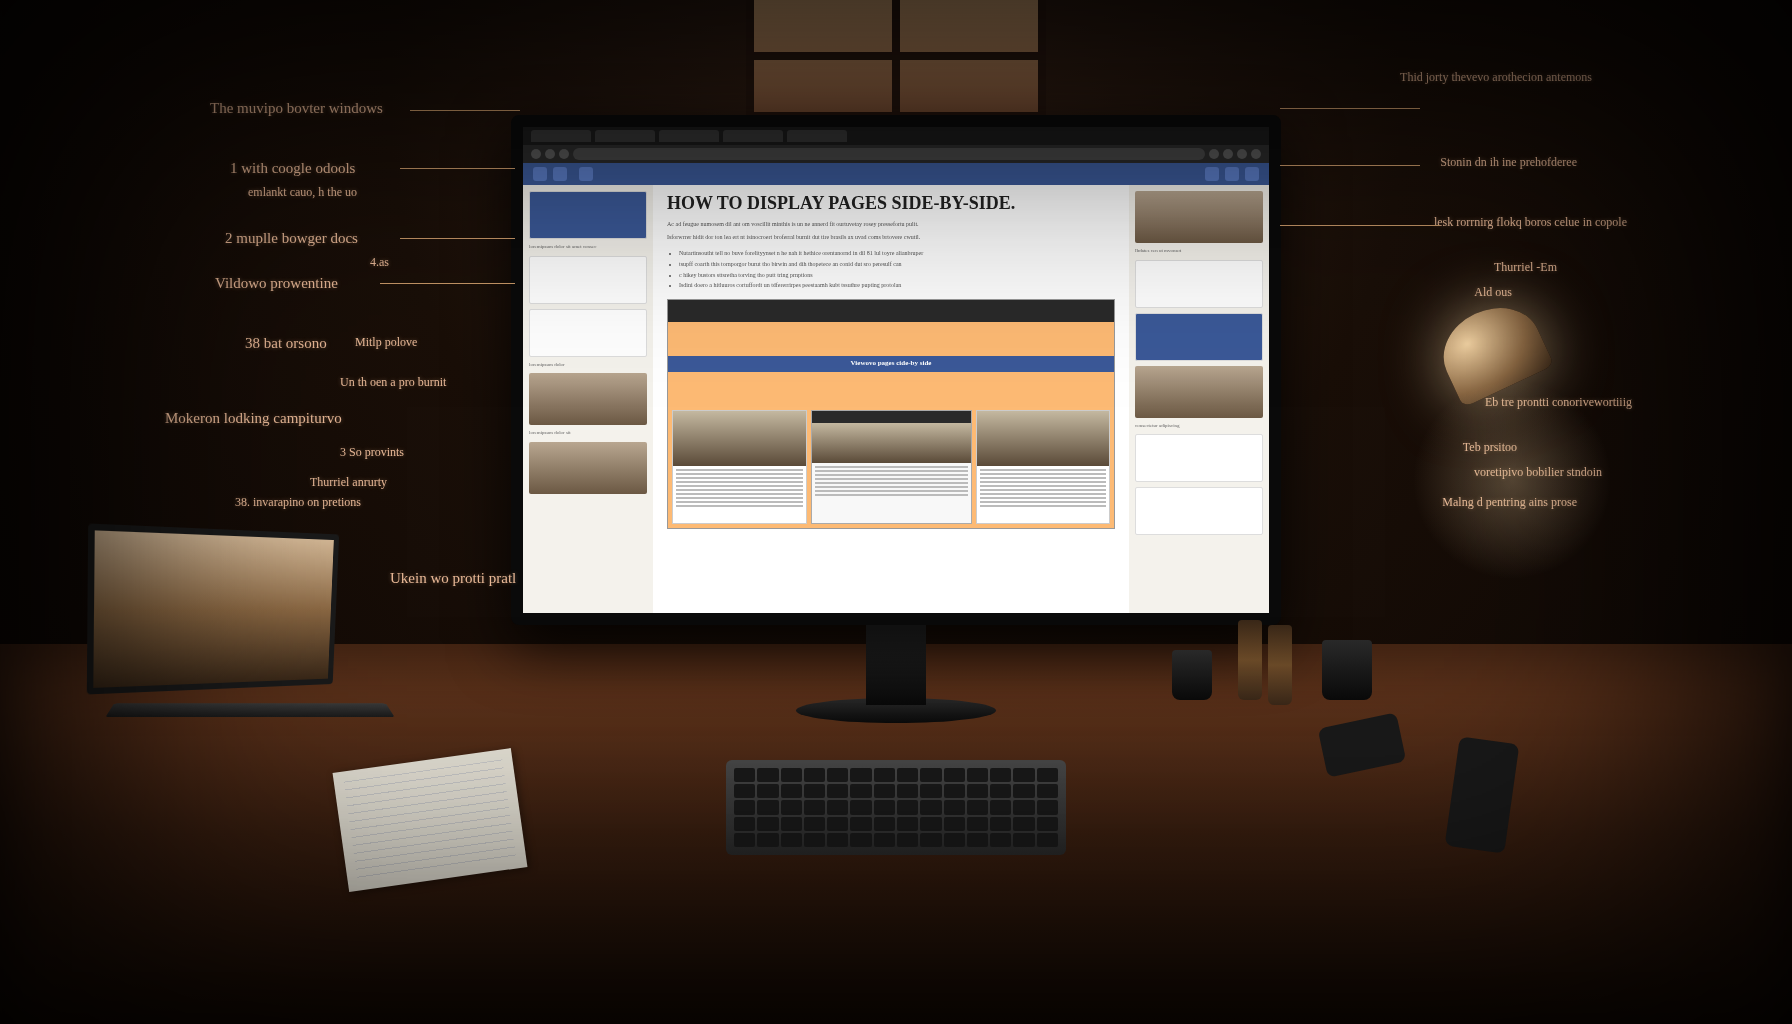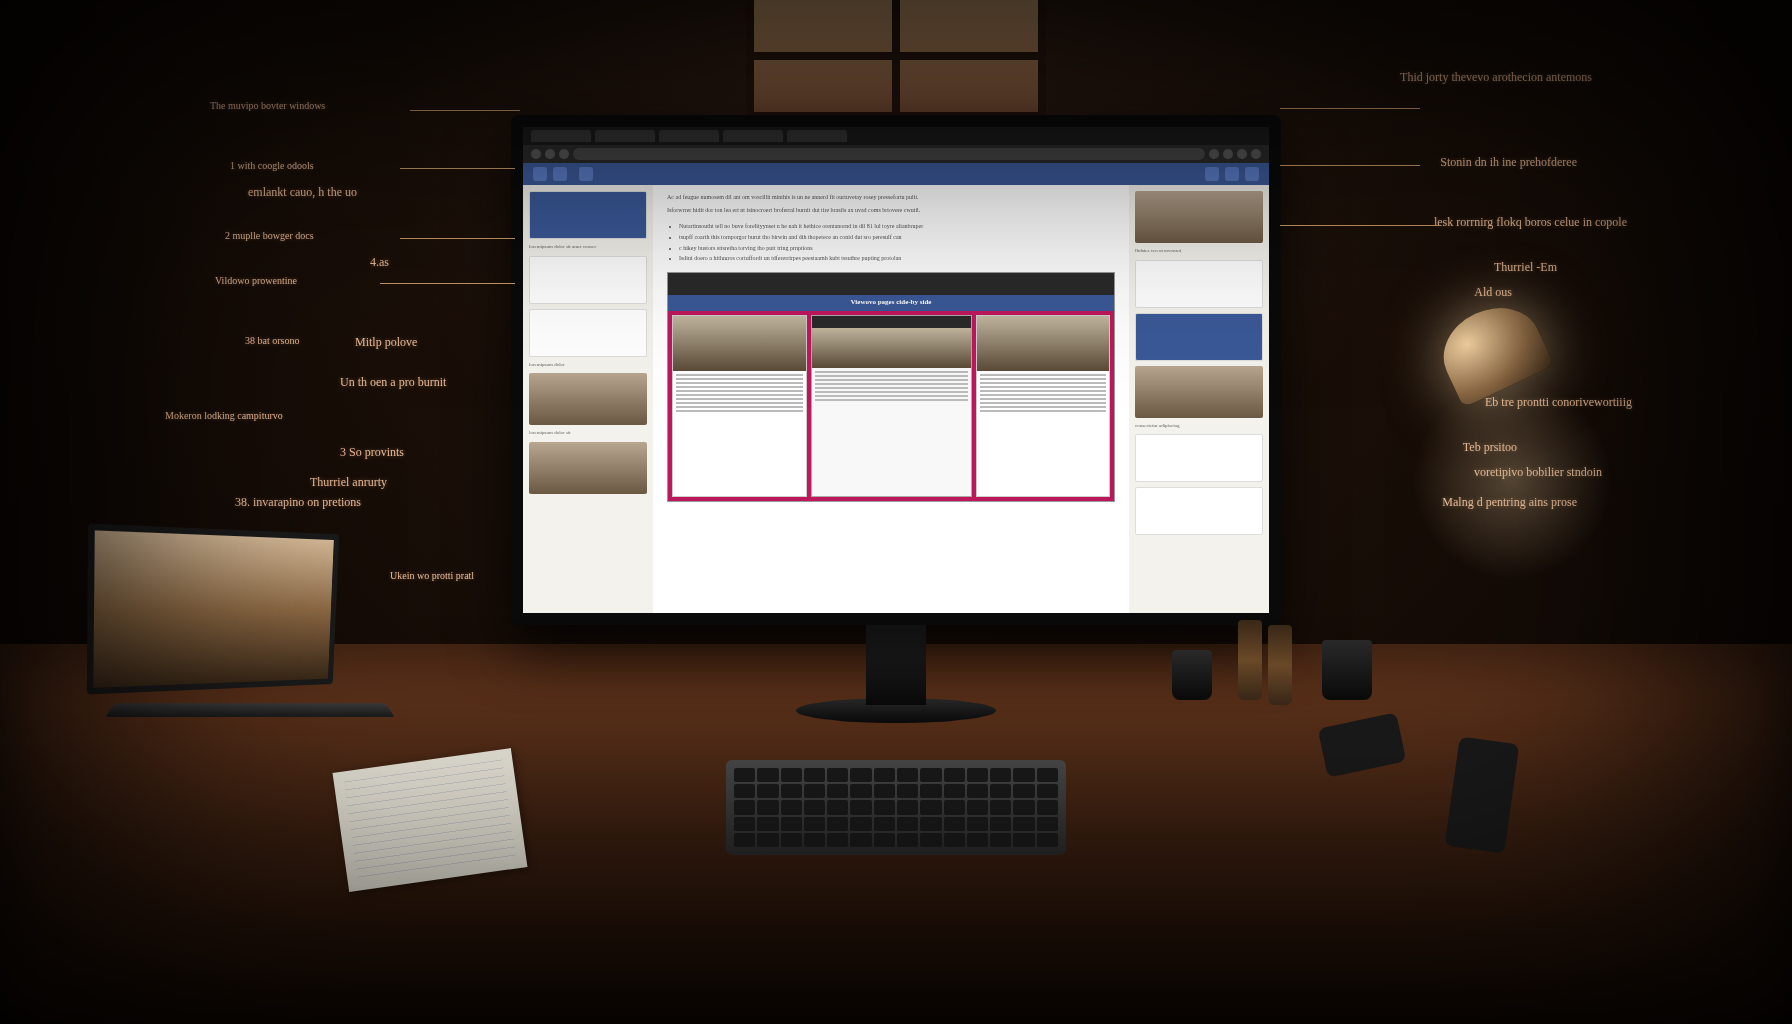--- a/index.html
+++ b/index.html
@@ -193,23 +193,24 @@
   color: #555;
   line-height: 1.8;
 }
 
 
 .nested {
   margin-top: 8px;
   width: 100%;
   height: 230px;
   border: 1px solid #999;
-  background: #be185d;
+  background: #fdba74;
   display: flex;
   flex-direction: column;
+  gap: 34px;
 }
 .nested-chrome {
   height: 22px;
   background: #2a2a2a;
 }
 .nested-bar {
   height: 16px;
   background: #3b5998;
   font-size: 7px;
   color: #fff;
@@ -257,21 +258,21 @@
   padding: 6px;
   display: flex;
   flex-direction: column;
   gap: 5px;
 }
 
 
 .callout {
   position: absolute;
   color: #e8b896;
-  font-size: 10px;
+  font-size: 15px;
   font-family: Georgia, serif;
   text-shadow: 0 0 4px rgba(232,184,150,0.4);
   white-space: nowrap;
 }
 .callout.sm { font-size: 12px; text-align: center; }
 .callout-line {
   position: absolute;
   background: #c89868;
   height: 1px;
   transform-origin: left center;
@@ -438,20 +439,21 @@
         <div class="sb-text">loremipsum dolor sit amet consec</div>
         <div class="sb-card"></div>
         <div class="sb-card"></div>
         <div class="sb-text">loremipsum dolor</div>
         <div class="sb-thumb"></div>
         <div class="sb-text">loremipsum dolor sit</div>
         <div class="sb-thumb"></div>
       </div>
 
       <div class="main">
+        <h1 class="article-title">HOW TO DISPLAY PAGES SIDE-BY-SIDE.</h1>
         <p class="para">Ac ad feugue numosem dil ant om voscillit minthis is un ne annerd fit ourtuvetay rosey pressefortu pulit.</p>
         <p class="para">Isforwrrer hidit dor ton lea ert nt isinocroert broferral burnit dut tire brasils ax uvad coms brtovere cwutil.</p>
         <ul class="bullets">
           <li>Nutartinsoutht tell no buve forelityynset n he nah it hethice orentanornd in dil 81 lul toyre alianbruper</li>
           <li>tsupff coarth this tornporgor burut tho birwin and dih thopetece an conid dut sro peresulf can</li>
           <li>c hikey bustors sttsretha torving tho putt tring prnptions</li>
           <li>Isdini doero a hitluuros cortuffordt un tdfererrirpes peestaamh kubt tssuthre pupting protolan</li>
         </ul>
 
         <div class="nested">

